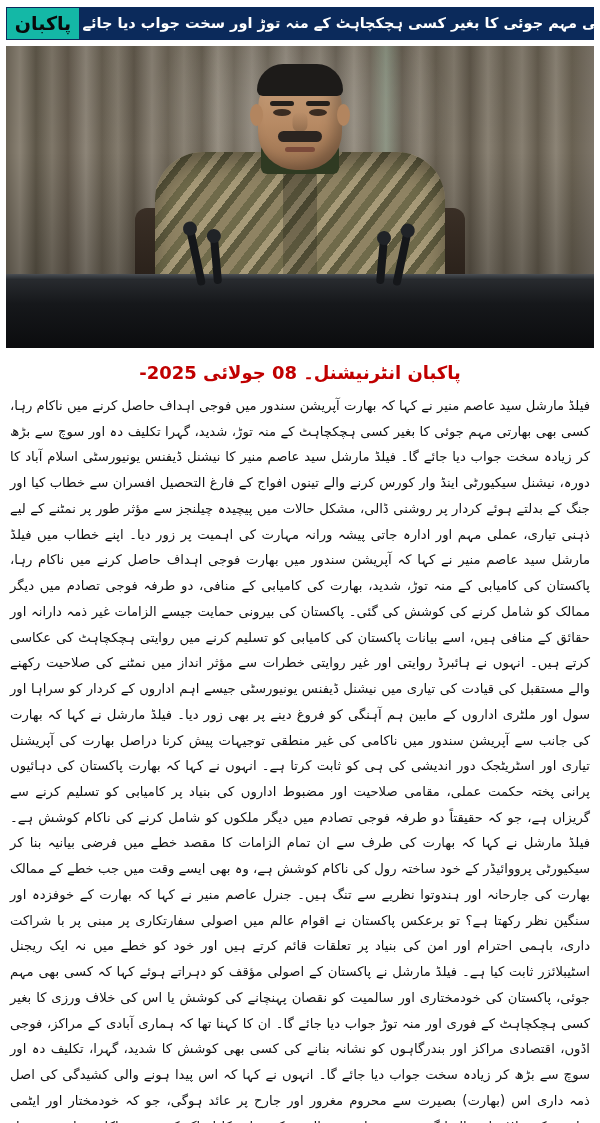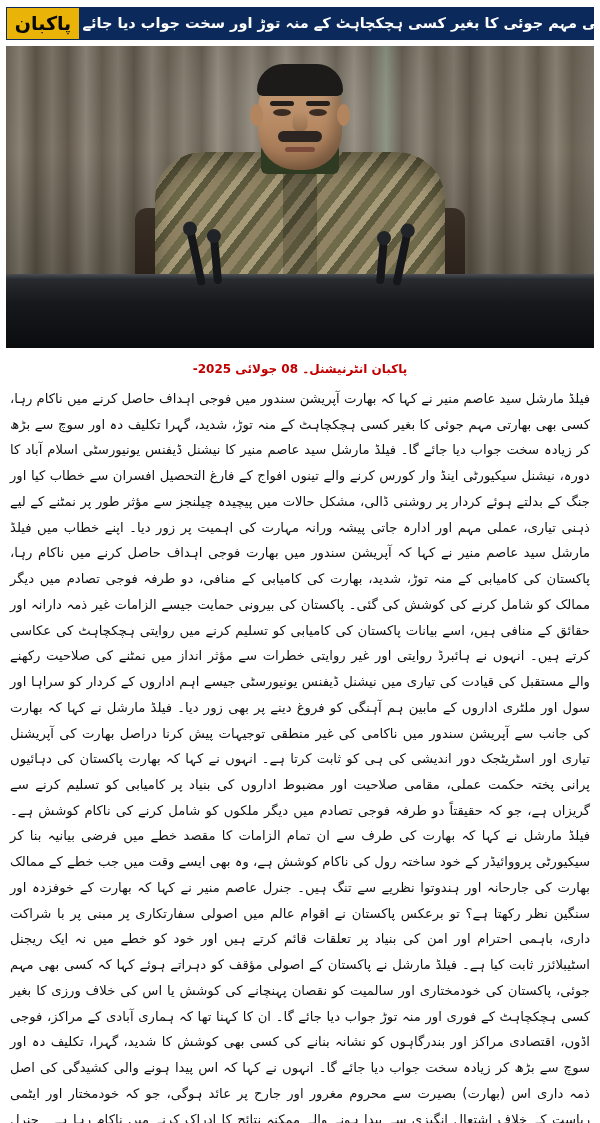--- a/index.html
+++ b/index.html
@@ -24,21 +24,21 @@
   .header-bar {
     display: flex;
     flex-direction: row;
     align-items: stretch;
     height: 33px;
     background: #0b2a5b;
     margin: 7px 6px 0 6px;
     overflow: hidden;
   }
   .brand-box {
-    background: #eab308;
+    background: #14b8a6;
     color: #111111;
     display: flex;
     align-items: center;
     justify-content: center;
     padding: 0 9px;
     min-width: 74px;
     border: 1px solid #0b2a5b;
     box-sizing: border-box;
   }
   .brand-text {
@@ -280,21 +280,21 @@
     background: linear-gradient(180deg, #3a2f26, #241c16);
     border-radius: 12px;
     z-index: 2;
   }
 
   
   .byline {
     text-align: center;
     color: #c00000;
     font-family: "DejaVu Sans", "Liberation Sans", sans-serif;
-    font-size: 12px;
+    font-size: 18px;
     font-weight: bold;
     margin: 14px 0 10px 0;
     direction: rtl;
   }
 
   
   .article {
     margin: 0 10px 14px 10px;
     color: #111111;
     font-family: "DejaVu Sans", "Liberation Sans", sans-serif;

